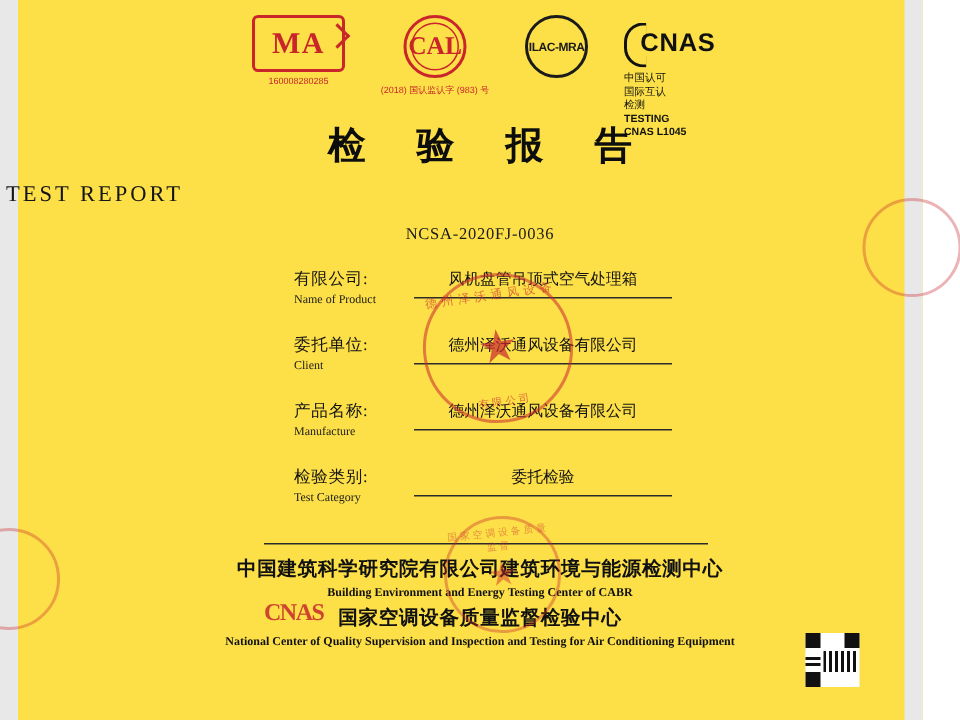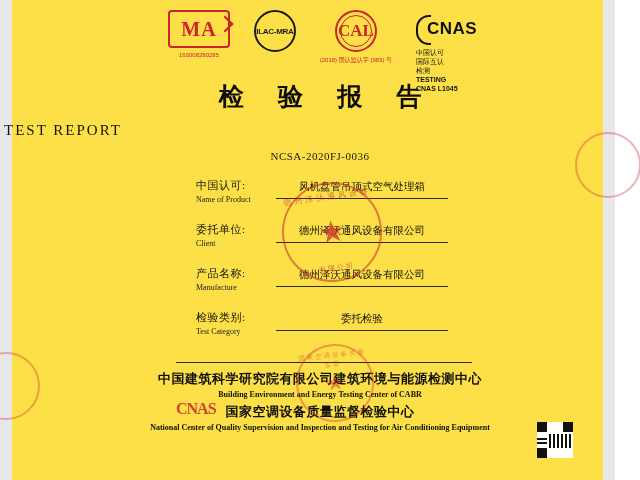--- a/index.html
+++ b/index.html
@@ -387,26 +387,26 @@
   <div class="margin-bar right"></div>
 
   <div class="cert-row">
 
     <div class="cert-item">
       <div class="ma-mark">MA</div>
       <div class="cert-caption">160008280285</div>
     </div>
 
     <div class="cert-item">
-      <div class="ilac-mark">ILAC-MRA</div>
-    </div>
-
-    <div class="cert-item">
       <div class="cal-mark">CAL</div>
       <div class="cert-caption">(2018) 国认监认字 (983) 号</div>
+    </div>
+
+    <div class="cert-item">
+      <div class="ilac-mark">ILAC-MRA</div>
     </div>
 
     <div class="cert-item" style="flex-direction:column; align-items:flex-start;">
       <div class="cnas-mark">CNAS</div>
       <div class="cnas-text">
         <div>中国认可</div>
         <div>国际互认</div>
         <div>检测</div>
         <div class="bold">TESTING</div>
         <div class="bold">CNAS L1045</div>
@@ -415,21 +415,21 @@
   </div>
 
   <div class="title-cn">检 验 报 告</div>
   <div class="title-en">TEST REPORT</div>
   <div class="report-no">NCSA-2020FJ-0036</div>
 
   <div class="fields">
 
     <div class="field-row">
       <div class="field-label">
-        <div class="label-cn">中国认可:</div>
+        <div class="label-cn">有限公司:</div>
         <div class="label-en">Name of Product</div>
       </div>
       <div class="field-value">风机盘管吊顶式空气处理箱</div>
     </div>
 
     <div class="field-row">
       <div class="field-label">
         <div class="label-cn">委托单位:</div>
         <div class="label-en">Client</div>
       </div>

